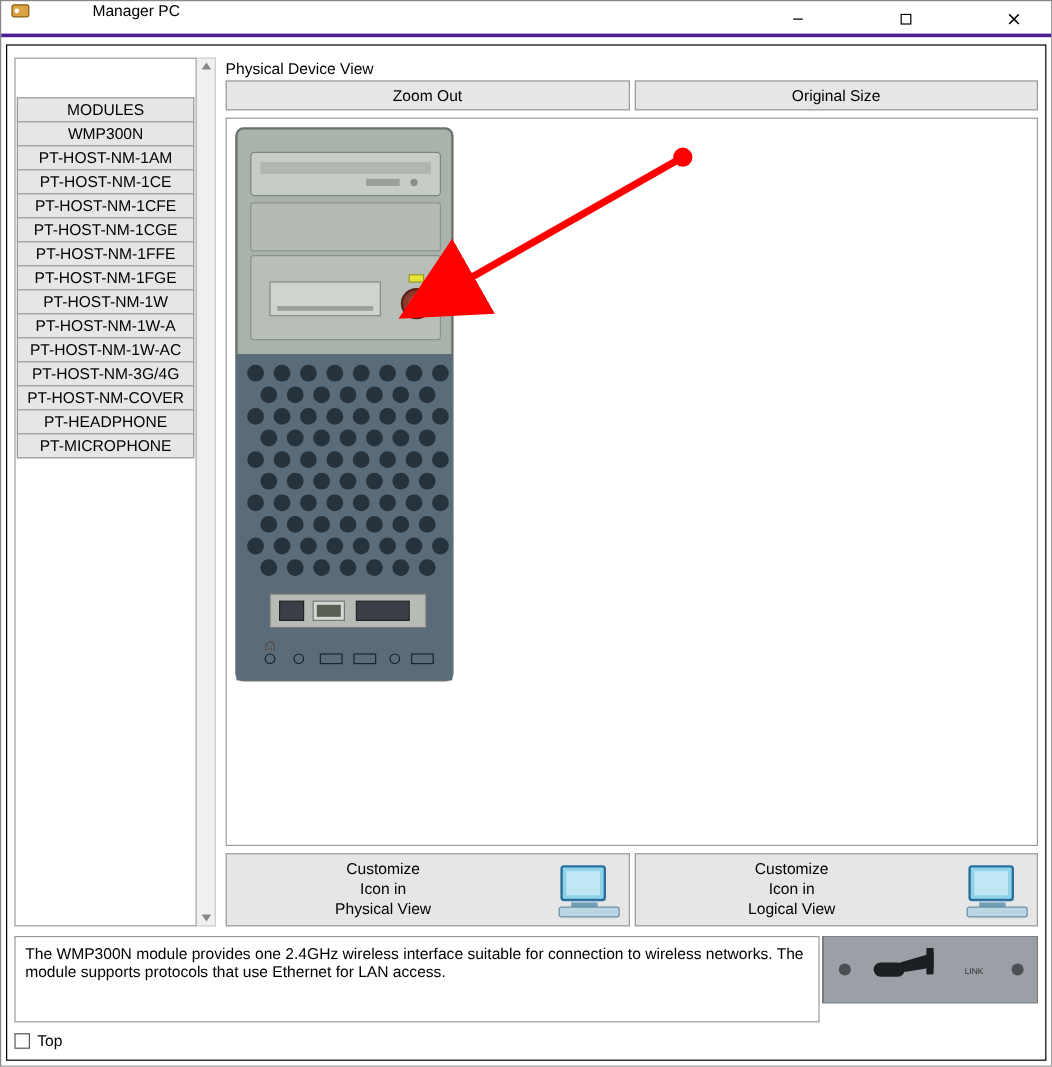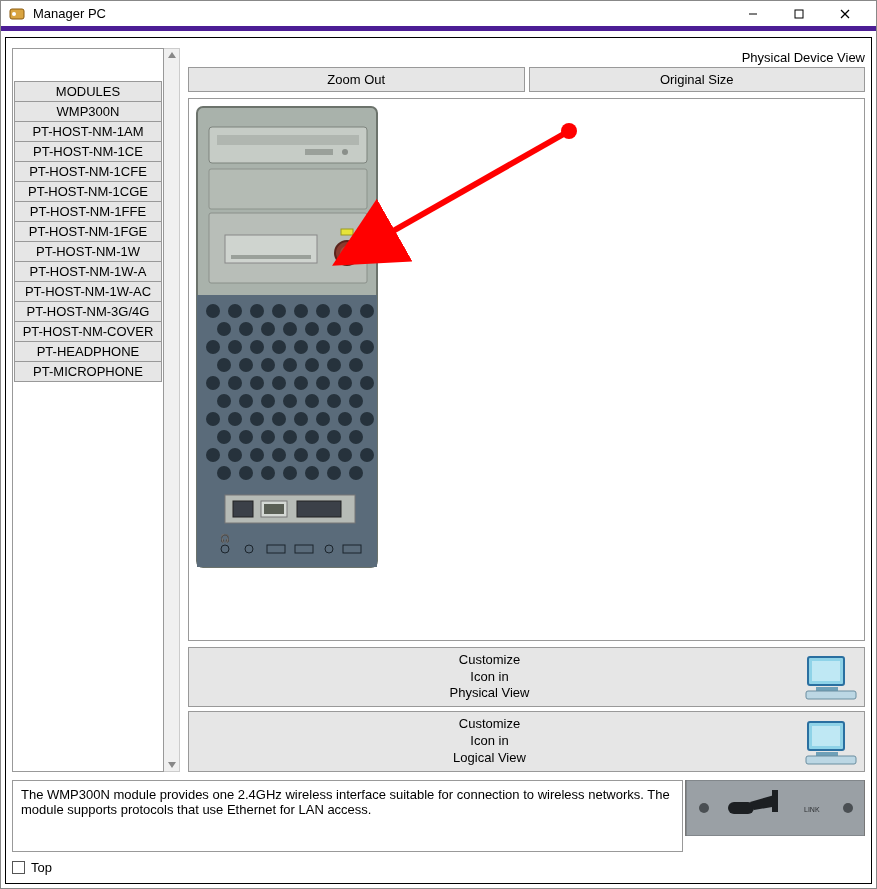--- a/index.html
+++ b/index.html
@@ -1,39 +1,39 @@
 <!DOCTYPE html>
 <html><head>
 <meta charset="utf-8">
 <style>
   * { box-sizing: border-box; }
   html, body { margin: 0; padding: 0; font-family: Tahoma, Arial, sans-serif; font-size: 13px; color: #000; background: #fff; }
   .window { width: 877px; height: 889px; border: 1px solid #888; background: #fff; position: relative; }
-  .titlebar { height: 30px; display: flex; align-items: center; padding: 0 8px; border-bottom: 5px solid #4c1d95; }
+  .titlebar { height: 30px; display: flex; padding: 0 8px; border-bottom: 3px solid #4c1d95; gap: 44px; }
   .titlebar .icon { width: 16px; height: 16px; margin-right: 8px; display:inline-flex; align-items:center; justify-content:center;}
   .titlebar .title { flex: 1; font-size: 13px; }
   .win-btn { width: 46px; height: 30px; display:flex; align-items:center; justify-content:center; cursor:pointer; }
   .content { position: absolute; top: 30px; left: 0; right: 0; bottom: 0; padding: 6px 4px 4px 4px; }
   .inner-border { border: 1px solid #000; height: 100%; padding: 6px; display:flex; flex-direction:column; }
   .tabs { display:flex; gap: 16px; padding: 4px 4px 0 4px; }
   .tab { padding: 4px 8px; cursor:pointer; }
   .tab.active { color:#2b5fbd; border-bottom: 4px solid #2b5fbd; }
   .body { flex:1; display:flex; gap: 8px; margin-top: 4px; position:relative; }
   .leftcol { width: 168px; display:flex; }
   .modlist { flex:1; border:1px solid #999; background:#fff; }
   .moditem { border:1px solid #999; background:#e6e6e6; text-align:center; font-size:13px; padding:2px 0; margin:-1px 1px 0 1px; cursor:pointer; }
   .scrolltrack { width: 16px; background:#f0f0f0; border:1px solid #ccc; border-left:none; display:flex; flex-direction:column; justify-content:space-between; align-items:center; padding:2px 0;}
   .rightcol { flex:1; display:flex; flex-direction:column;}
-  .viewlabel { text-align:right; font-size:13px; padding:2px 0;}
+  .viewlabel { text-align:left; font-size:13px; padding:2px 0;}
   .zoomrow { display:flex; gap:4px; }
   .btn { flex:1; border:1px solid #999; background:#e6e6e6; text-align:center; padding:4px 0; cursor:pointer; font-size:13px;}
   .viewport { flex:1; border:1px solid #999; margin-top:6px; background:#fff; position:relative; overflow:hidden;}
   .pcimg { position:absolute; left:6px; top:6px; }
   .arrow { position:absolute; pointer-events:none; }
-  .custrow { display:flex; gap:4px; margin-top:6px;flex-direction:column; }
+  .custrow { display:flex; gap:4px; margin-top:6px; }
   .custbox { flex:1; border:1px solid #999; background:#e6e6e6; display:flex; align-items:center; justify-content:center; gap:20px; padding:4px 6px; cursor:pointer;}
   .custtext { text-align:center; font-size:13px; line-height:1.3; flex:1;}
   .descrow { display:flex; gap:2px; margin-top:8px; align-items:flex-start;}
   .descbox { flex:1; border:1px solid #999; padding:6px 8px; font-size:13px; min-height:72px; }
   .modimg { width:180px; height:56px; border:1px solid #777; background:#9aa0a5; position:relative; display:flex; align-items:center; justify-content:center;}
   .footer { margin-top:6px; display:flex; align-items:center; gap:6px; padding:2px 0;}
   .checkbox { width:13px; height:13px; border:1px solid #555; display:inline-block;}
 </style>
 </head>
 <body>

